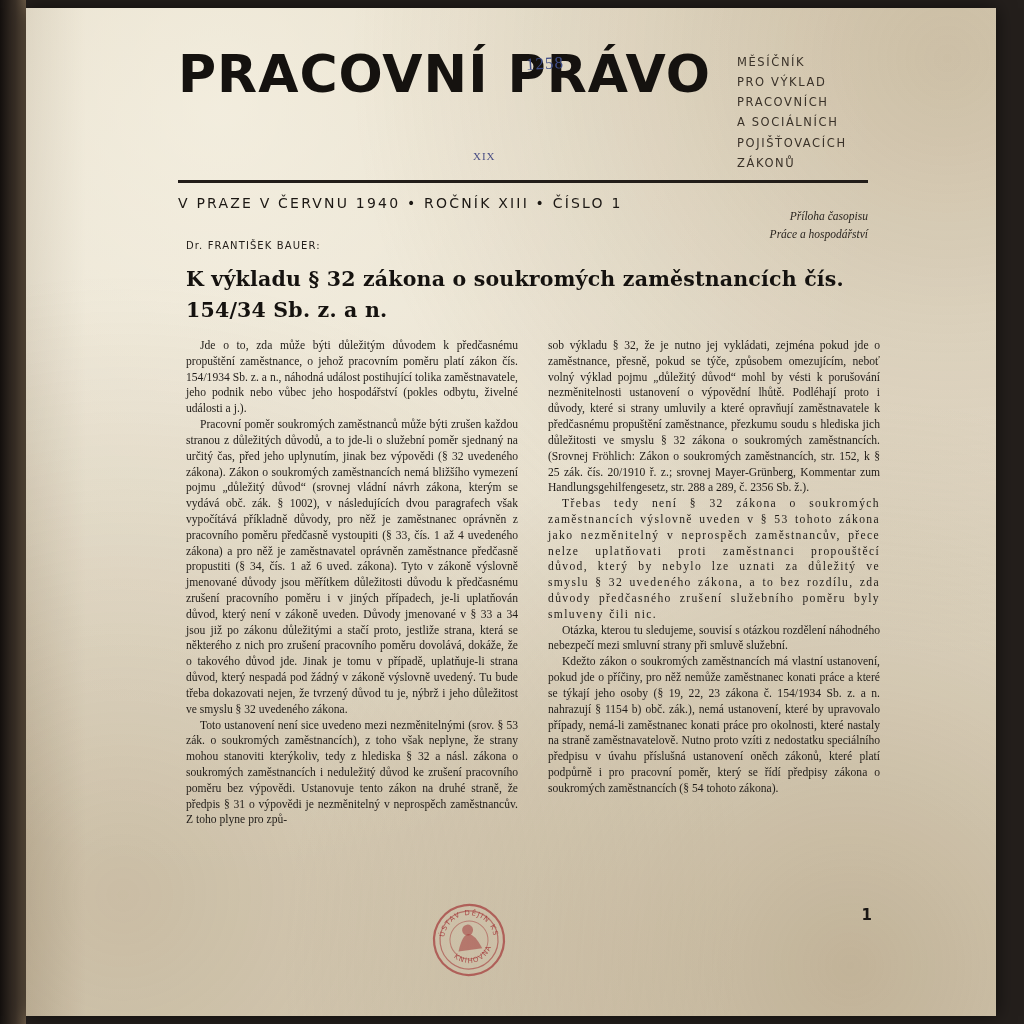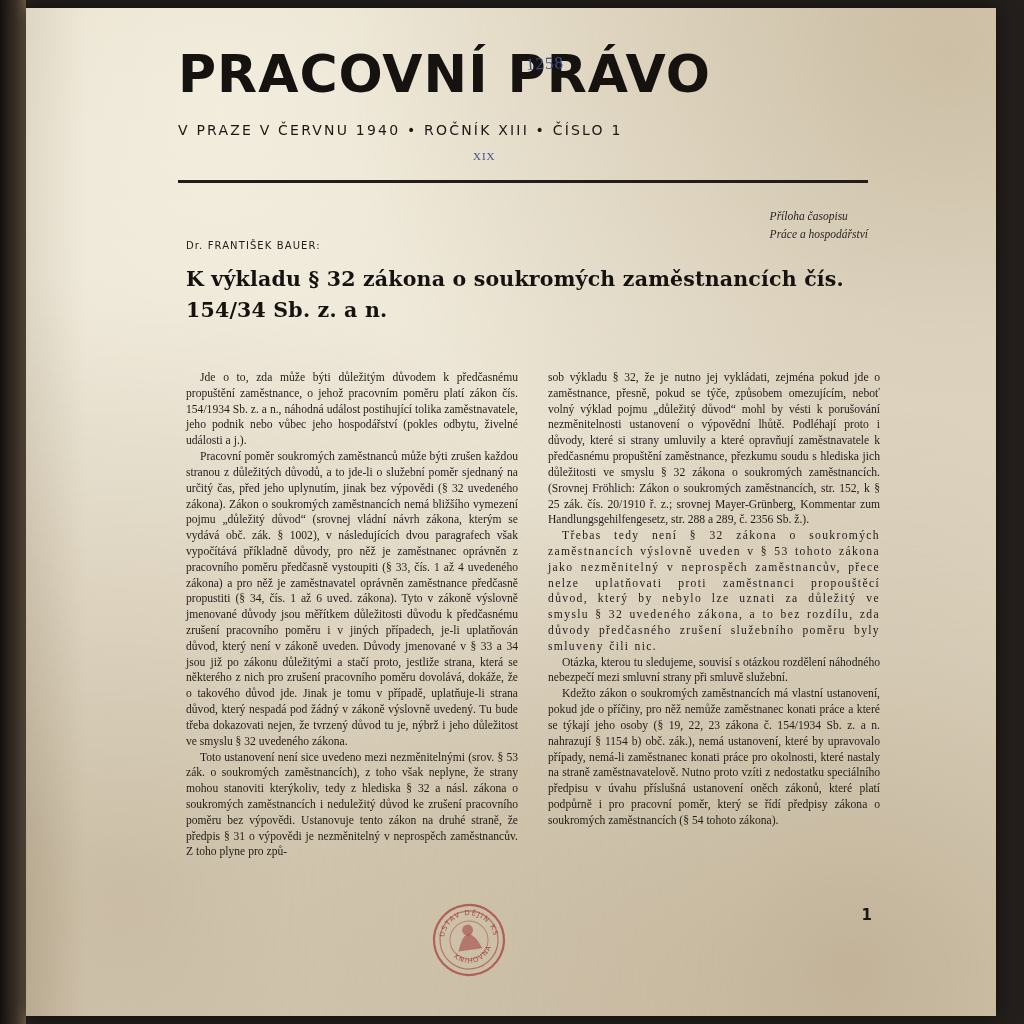--- a/index.html
+++ b/index.html
@@ -122,21 +122,21 @@
     width: 690px;
     height: 3px;
     background: #221d19;
   }
 
   
   .supplement {
     position: absolute;
     right: 128px;
     top: 200px;
-    text-align: left;
+    text-align: right;
     font-family: "Liberation Serif", serif;
     font-style: italic;
     font-size: 11.5px;
     color: #2a2520;
     line-height: 1.55;
   }
 
   
   .author {
     position: absolute;
@@ -161,21 +161,20 @@
   }
 
   
   .columns {
     position: absolute;
     left: 160px;
     top: 330px;
     width: 694px;
     display: flex;
     gap: 30px;
-    margin-top: 32px;
   }
   .col {
     width: 332px;
     font-family: "Liberation Serif", serif;
     font-size: 11.6px;
     line-height: 1.365;
     color: #201c18;
     text-align: justify;
   }
   .col p {
@@ -220,20 +219,28 @@
   <div class="binding"></div>
 
   <div class="page">
     <div class="paper-noise"></div>
 
     <div class="content">
 
       <div class="masthead">
         <div class="masthead-row">
           <div class="journal-title">PRACOVNÍ PRÁVO</div>
+          <div class="subtitle-block">
+            <div>MĚSÍČNÍK</div>
+            <div>PRO VÝKLAD</div>
+            <div>PRACOVNÍCH</div>
+            <div>A SOCIÁLNÍCH</div>
+            <div>POJIŠŤOVACÍCH</div>
+            <div>ZÁKONŮ</div>
+          </div>
         </div>
         <div class="issue-line">V PRAZE V ČERVNU 1940 • ROČNÍK XIII • ČÍSLO 1</div>
         <div class="hand-number">1258</div>
         <div class="hand-roman">XIX</div>
       </div>
 
       <div class="rule"></div>
 
       <div class="supplement">
         <div>Příloha časopisu</div>

